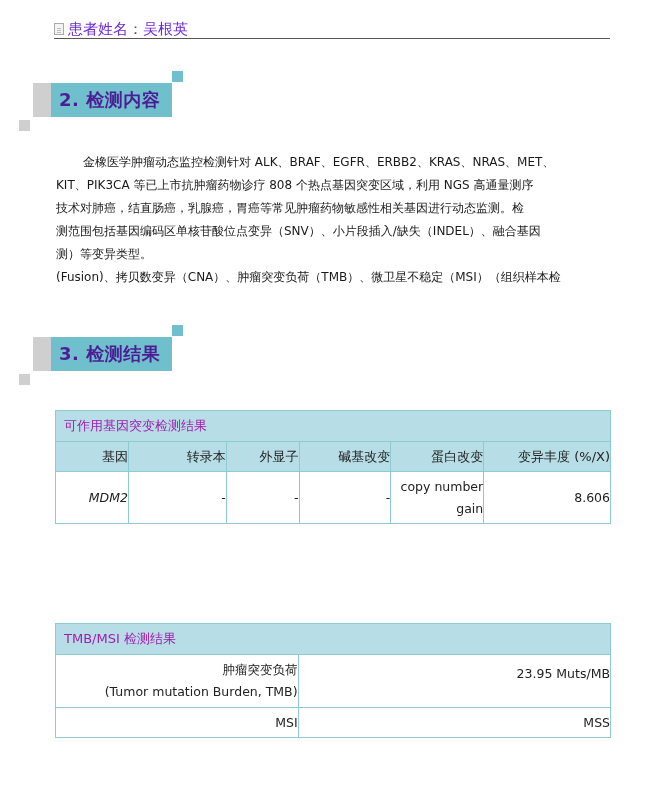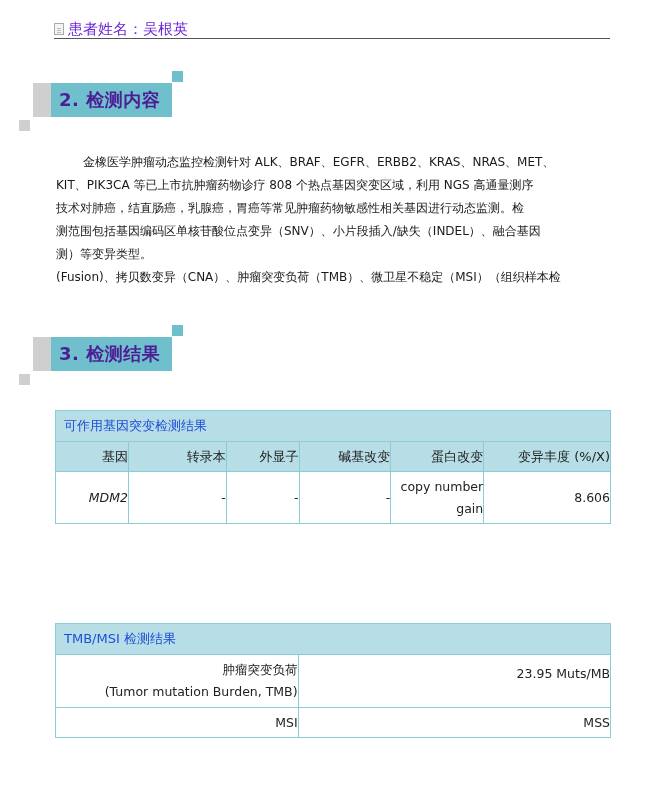--- a/index.html
+++ b/index.html
@@ -17,21 +17,21 @@
   .sh-title { color: #4c1d95; font-size: 18px; font-weight: bold; letter-spacing: 0.5px; }
   .sh-teal-sq { position: absolute; left: 172px; top: 0; width: 11px; height: 11px; background: #70bfcc; }
   .sh-gray-sq { position: absolute; left: 19px; top: 49px; width: 11px; height: 11px; background: #cfcfcf; }
 
   .para { position: absolute; left: 56px; top: 151px; width: 554px; font-size: 12px; line-height: 23px; color: #1a1a1a; text-align: justify; }
   .para span { display: block; white-space: nowrap; }
   .para .indent { padding-left: 27px; }
 
   table { border-collapse: collapse; position: absolute; font-size: 12.5px; color: #222; }
   td, th { border: 1.5px solid #8ccad6; text-align: right; vertical-align: middle; font-weight: normal; }
-  .caption-row td { background: #b7dee6; text-align: left; padding-left: 8px; font-size: 13px; color: #1d4ed8; margin-left: 17px; }
+  .caption-row td { background: #b7dee6; text-align: left; padding-left: 8px; font-size: 13px; color: #a21caf; margin-left: 17px; }
   .head-row th { background: #b7dee6; font-size: 13px; }
   .body-row td { background: #fff; line-height: 22px; }
   .gene { font-style: italic; }
 
   .t1 { left: 55px; top: 410px; width: 556px; }
   .t2 { left: 55px; top: 623px; width: 556px; padding-left: 28px; }
 </style>
 </head>
 <body>
 

